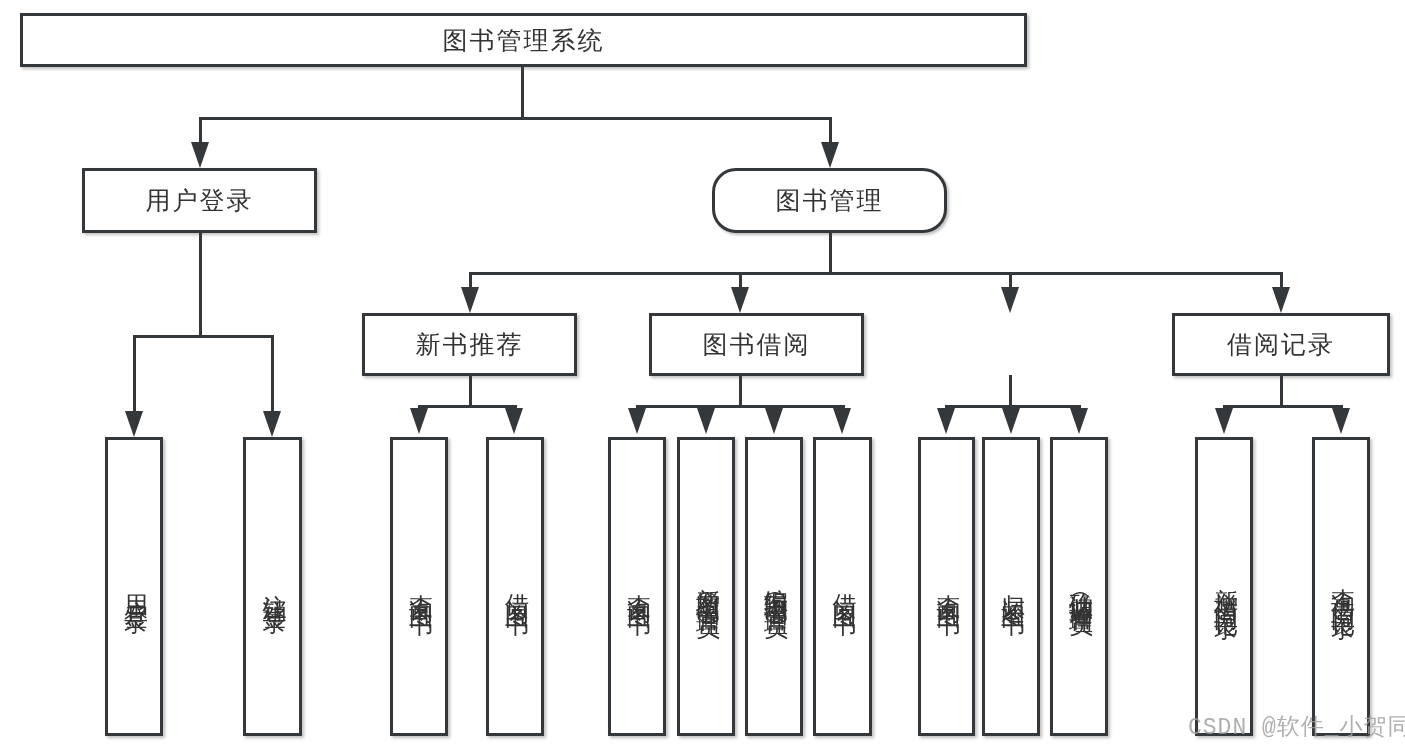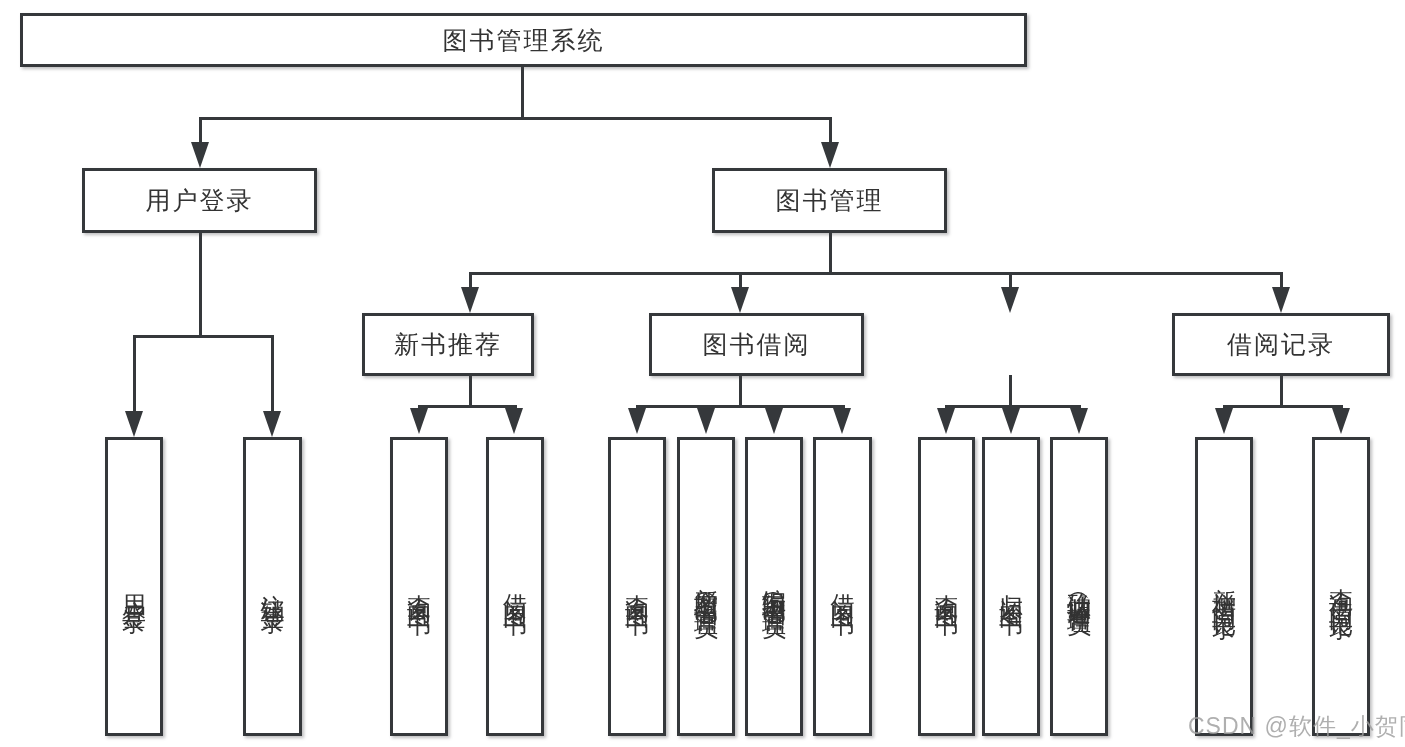--- a/index.html
+++ b/index.html
@@ -1,18 +1,18 @@
 <!DOCTYPE html>
 <html><head>
 <meta charset="utf-8">
 <style>
   html,body{margin:0;padding:0;background:#ffffff;}
   .stage{
     position:relative;width:1405px;height:747px;background:#ffffff;overflow:hidden;
-    font-family:Liberation Sans, sans-serif;
+    font-family:Liberation Mono, monospace;
   }
   
   .node{
     position:absolute;background:#ffffff;border:3px solid #35383b;box-sizing:border-box;
     display:flex;align-items:center;justify-content:center;
     color:#333333;font-size:25px;letter-spacing:2px;
     box-shadow:2px 2px 3px rgba(70,70,75,0.35);
   }
   .vnode{
     position:absolute;background:#ffffff;border:3px solid #35383b;box-sizing:border-box;
@@ -89,25 +89,25 @@
   <div class="arr" style="left:1332px;top:408px;"></div>
 
   <div class="node" style="left:20px;top:13px;width:1007px;height:54px;">
     <span>图书管理系统</span>
   </div>
 
   <div class="node" style="left:82px;top:168px;width:235px;height:65px;">
     <span>用户登录</span>
   </div>
 
-  <div class="node" style="left:712px;top:168px;width:235px;height:65px;">
+  <div class="node" style="left:712px;top:168px;width:235px;height:65px;border-radius:24px;">
     <span>图书管理</span>
   </div>
 
-  <div class="node" style="left:362px;top:313px;width:172px;height:63px;">
+  <div class="node" style="left:362px;top:313px;width:215px;height:63px;">
     <span>新书推荐</span>
   </div>
 
   <div class="node" style="left:633px;top:313px;width:215px;height:63px;margin-left:16px;">
     <span>图书借阅</span>
   </div>
 
 
   <div class="node" style="left:1172px;top:313px;width:218px;height:63px;">
     <span>借阅记录</span>

